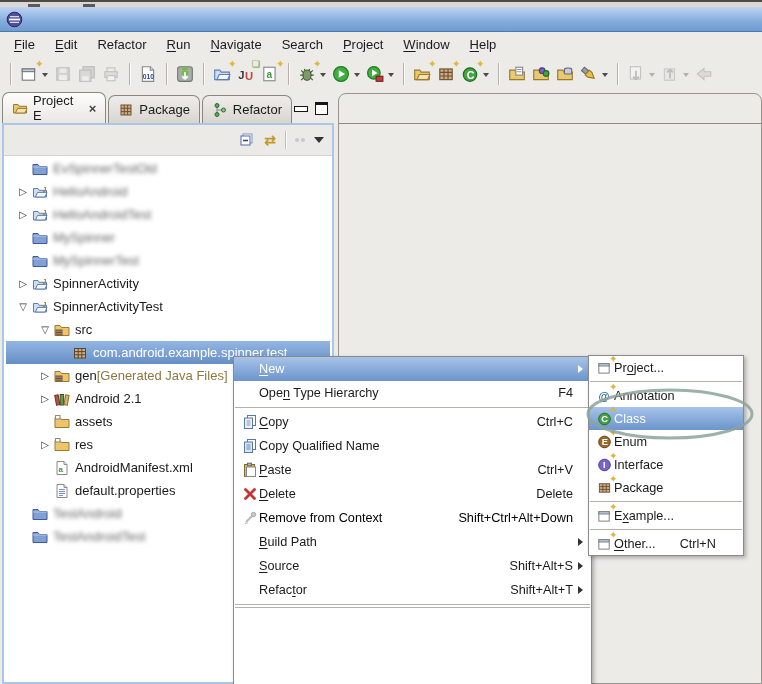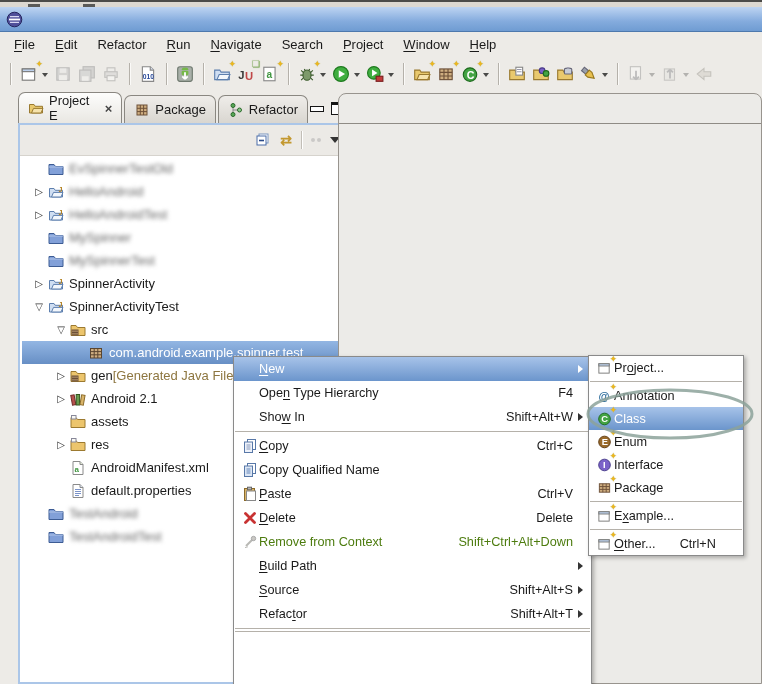--- a/index.html
+++ b/index.html
@@ -16,21 +16,21 @@
   .menu-item{padding:3px 10px;cursor:default;}
   .toolbar{position:absolute;left:0;top:56px;right:0;height:35px;display:flex;align-items:center;padding-left:4px;}
   .tsep{width:1px;height:22px;background:#b5b1aa;box-shadow:1px 0 0 #fbfaf8;margin:0 6px;flex:none;}
   .tbtn{height:26px;display:flex;align-items:center;justify-content:center;position:relative;margin:0 3px;flex:none;}
   .tbtn.dis{opacity:.35;filter:grayscale(.9);}
   .chev{width:0;height:0;border:3px solid transparent;border-top:4px solid #4a4a48;margin-left:4px;margin-top:5px;}
   .spark{position:absolute;top:-5px;right:-5px;color:#edb61e;font-size:9px;line-height:9px;text-shadow:0 0 1px #9a7;}
   .ic{width:18px;height:18px;position:relative;flex:none;}
   .ic svg{position:absolute;left:0;top:0;}
   
-  .lpanel{position:absolute;left:2px;top:93px;width:332px;bottom:0;margin-left:16px;}
+  .lpanel{position:absolute;left:2px;top:93px;width:332px;bottom:0;}
   .tabrow{position:relative;height:30px;display:flex;align-items:flex-end;}
   .tab{border:1px solid #8a8781;border-bottom:none;border-radius:7px 7px 0 0;padding:0 9px;height:27px;
        display:flex;align-items:center;gap:5px;font-size:13px;background:linear-gradient(#efedea,#d9d6d0);margin-right:2px;}
   .tab.active{background:linear-gradient(#fdfdfc,#e9e7e2);height:30px;}
   .winbtns{margin-left:auto;display:flex;align-items:center;gap:7px;padding:0 6px 8px 0;}
   .minico{width:12px;height:4px;border:1px solid #151515;background:#fdfdfd;}
   .maxico{width:11px;height:9px;border:1px solid #151515;border-top:3px solid #151515;background:#fdfdfd;}
   .closex{color:#444;font-weight:bold;font-size:13px;line-height:13px;}
   .panelbody{position:absolute;left:0;right:0;top:30px;bottom:0;border:2px solid #abc6e8;background:#fff;}
   .viewbar{height:30px;background:#eceae6;display:flex;align-items:center;justify-content:flex-end;
@@ -59,21 +59,21 @@
   .smenu{position:absolute;left:588px;top:355px;width:154px;background:#fff;border:1px solid #8a8a8a;
          box-shadow:2px 2px 4px rgba(0,0,0,.28);font-size:12.7px;z-index:6;}
   .mi{height:24px;display:flex;align-items:center;padding:0 5px 0 6px;position:relative;}
   .smenu .mi{height:23px;}
   .micon{width:19px;flex:none;display:flex;justify-content:center;position:relative;}
   .short{margin-left:auto;padding-right:13px;}
   .smenu .short{padding-right:4px;margin-left:24px;}
   .sub-arrow{position:absolute;right:4px;top:8px;width:0;height:0;border:4px solid transparent;border-left:5px solid #333;}
   .mi.hl{background:linear-gradient(#a7c3e9,#6b95cc);color:#fff;}
   .mi.hl .sub-arrow{border-left-color:#fff;}
-  .mi.dis{color:#4d7c0f;justify-content:flex-end;}
+  .mi.dis{color:#000000;justify-content:flex-end;}
   .msep{height:1px;background:#b5b1aa;margin:2px 1px;}
   .ellipse-note{position:absolute;left:584px;top:387px;z-index:9;pointer-events:none;}
   u{text-underline-offset:2px;}
 </style>
 </head>
 <body>
 
 <div class="screen">
 
   <div class="topstrip">
@@ -541,26 +541,20 @@
       <span class="micon"></span>
       <span class="lbl"><span></span><u>N</u><span>ew</span></span>
       <span class="short"></span>
       <span class="sub-arrow"></span>
     </div>
     <div class="mi">
       <span class="micon"></span>
       <span class="lbl"><span>Ope</span><u>n</u><span> Type Hierarchy</span></span>
       <span class="short">F4</span>
     </div>
-    <div class="mi">
-      <span class="micon"></span>
-      <span class="lbl"><span>Sho</span><u>w</u><span> In</span></span>
-      <span class="short">Shift+Alt+W</span>
-      <span class="sub-arrow"></span>
-    </div>
     <div class="msep"></div>
     <div class="mi">
       <span class="micon">
           <span class="ic" style="width:16px;height:16px">
             <svg width="16" height="16" viewBox="0 0 16 16">
               <rect x="5.5" y="1.5" width="8" height="10" fill="#fff" stroke="#5878a8"></rect>
               <rect x="2.5" y="4" width="8" height="10.5" fill="#eef2fa" stroke="#5878a8"></rect>
               <path d="M4.5 7h4M4.5 9h4M4.5 11h4" stroke="#8899bb"></path>
             </svg>
           </span>

